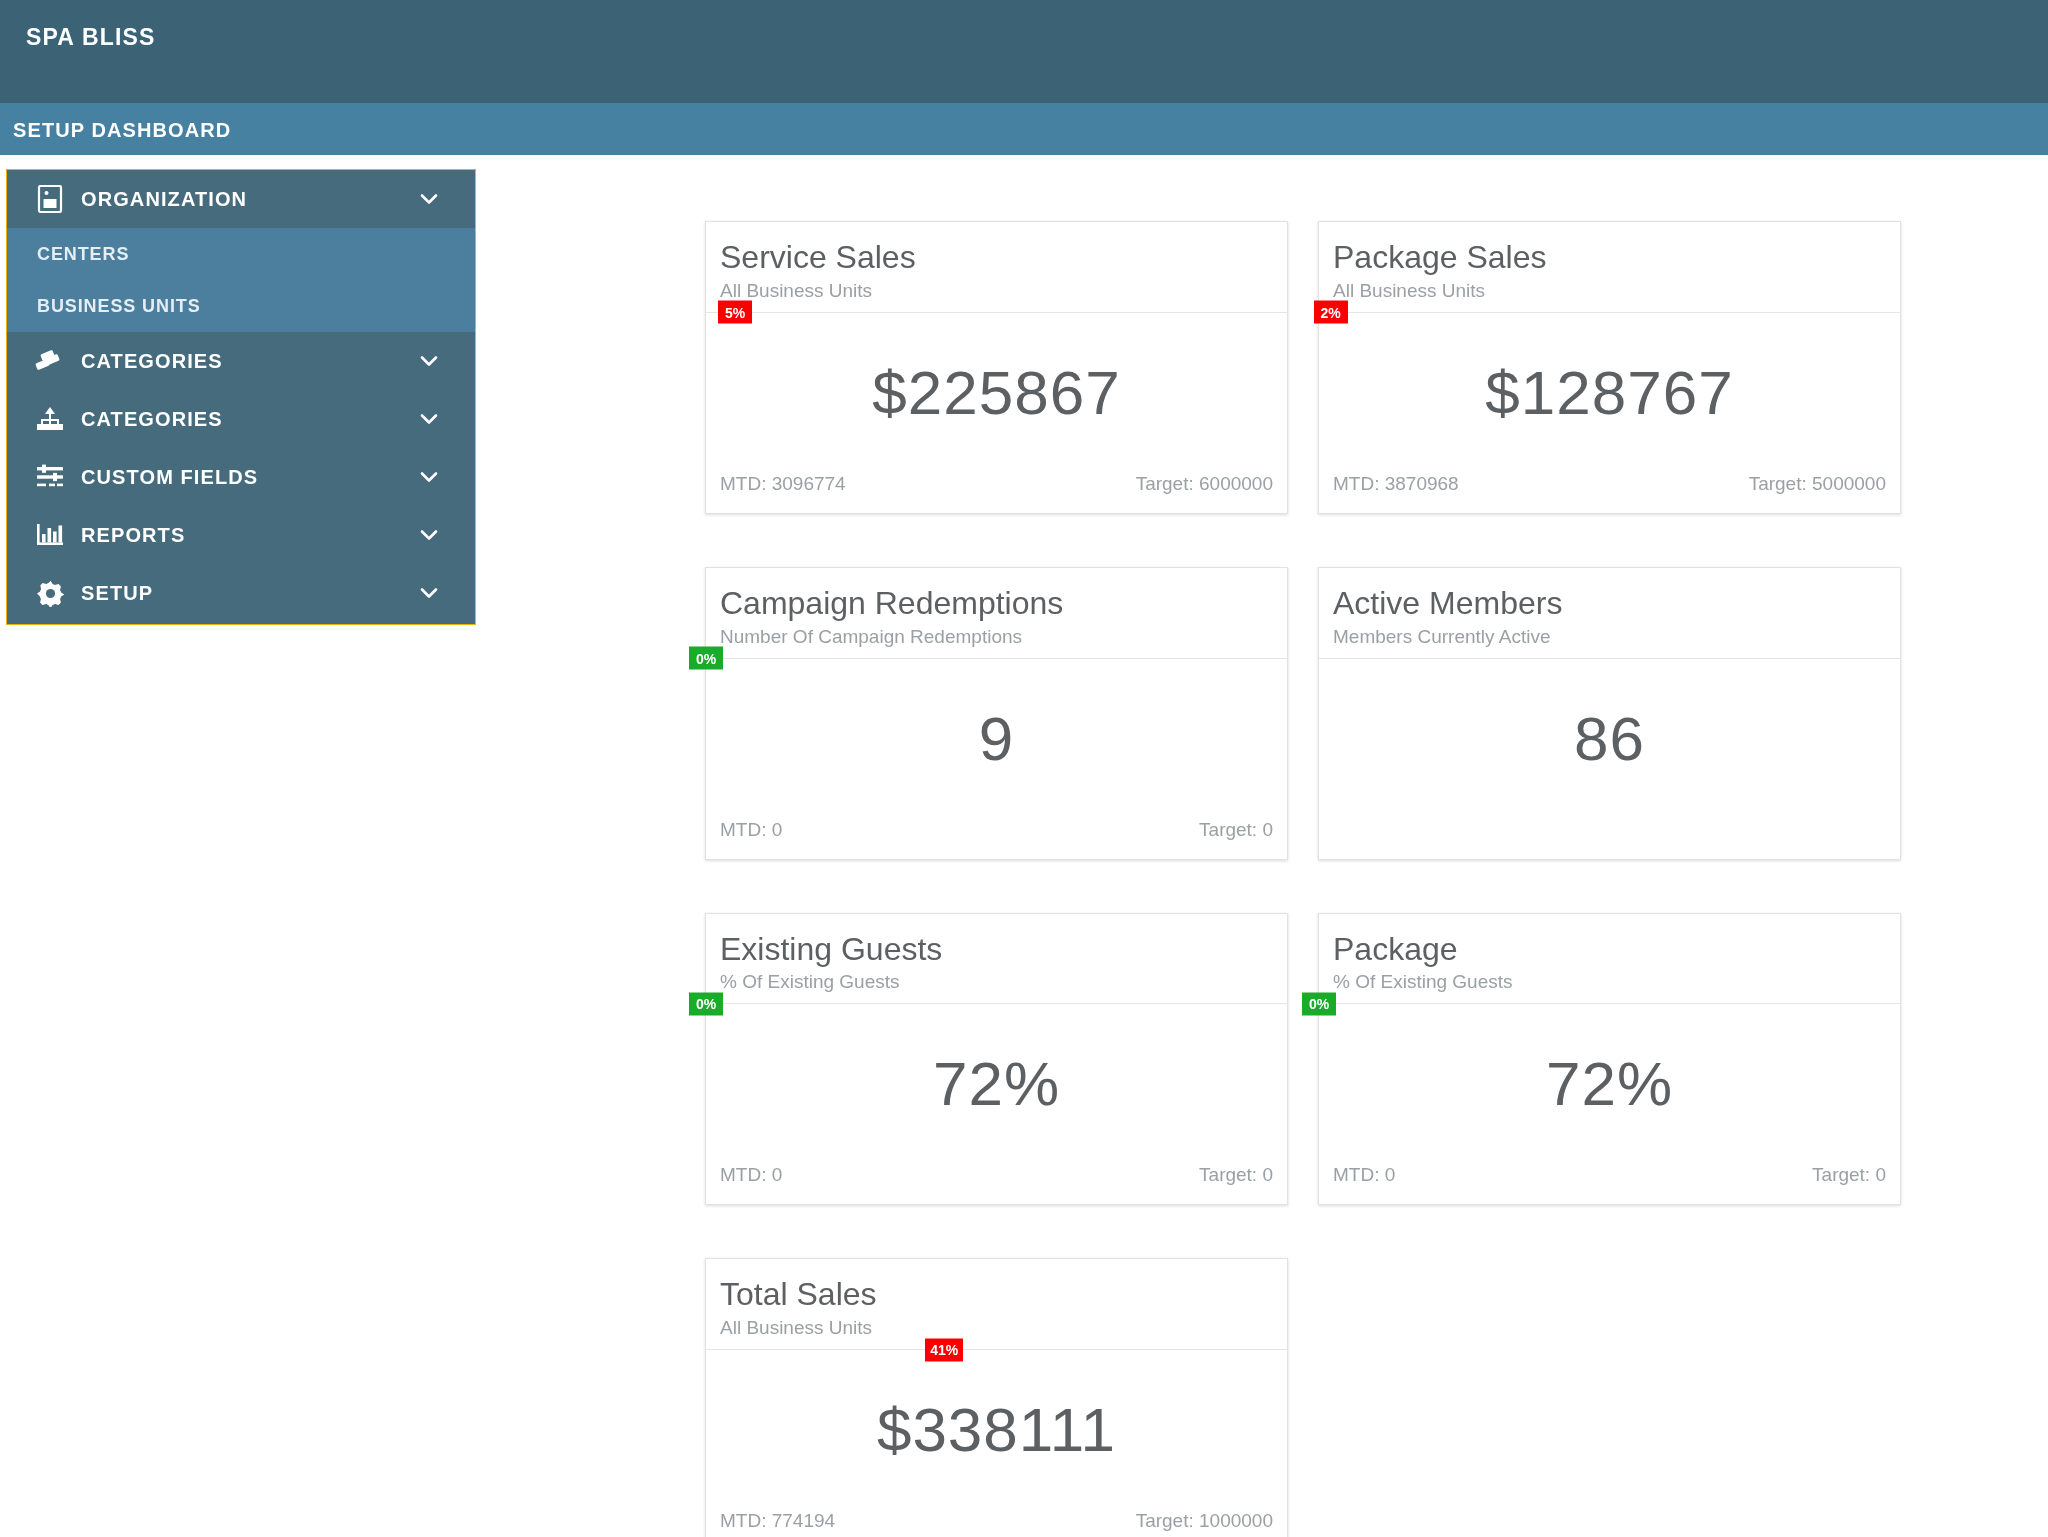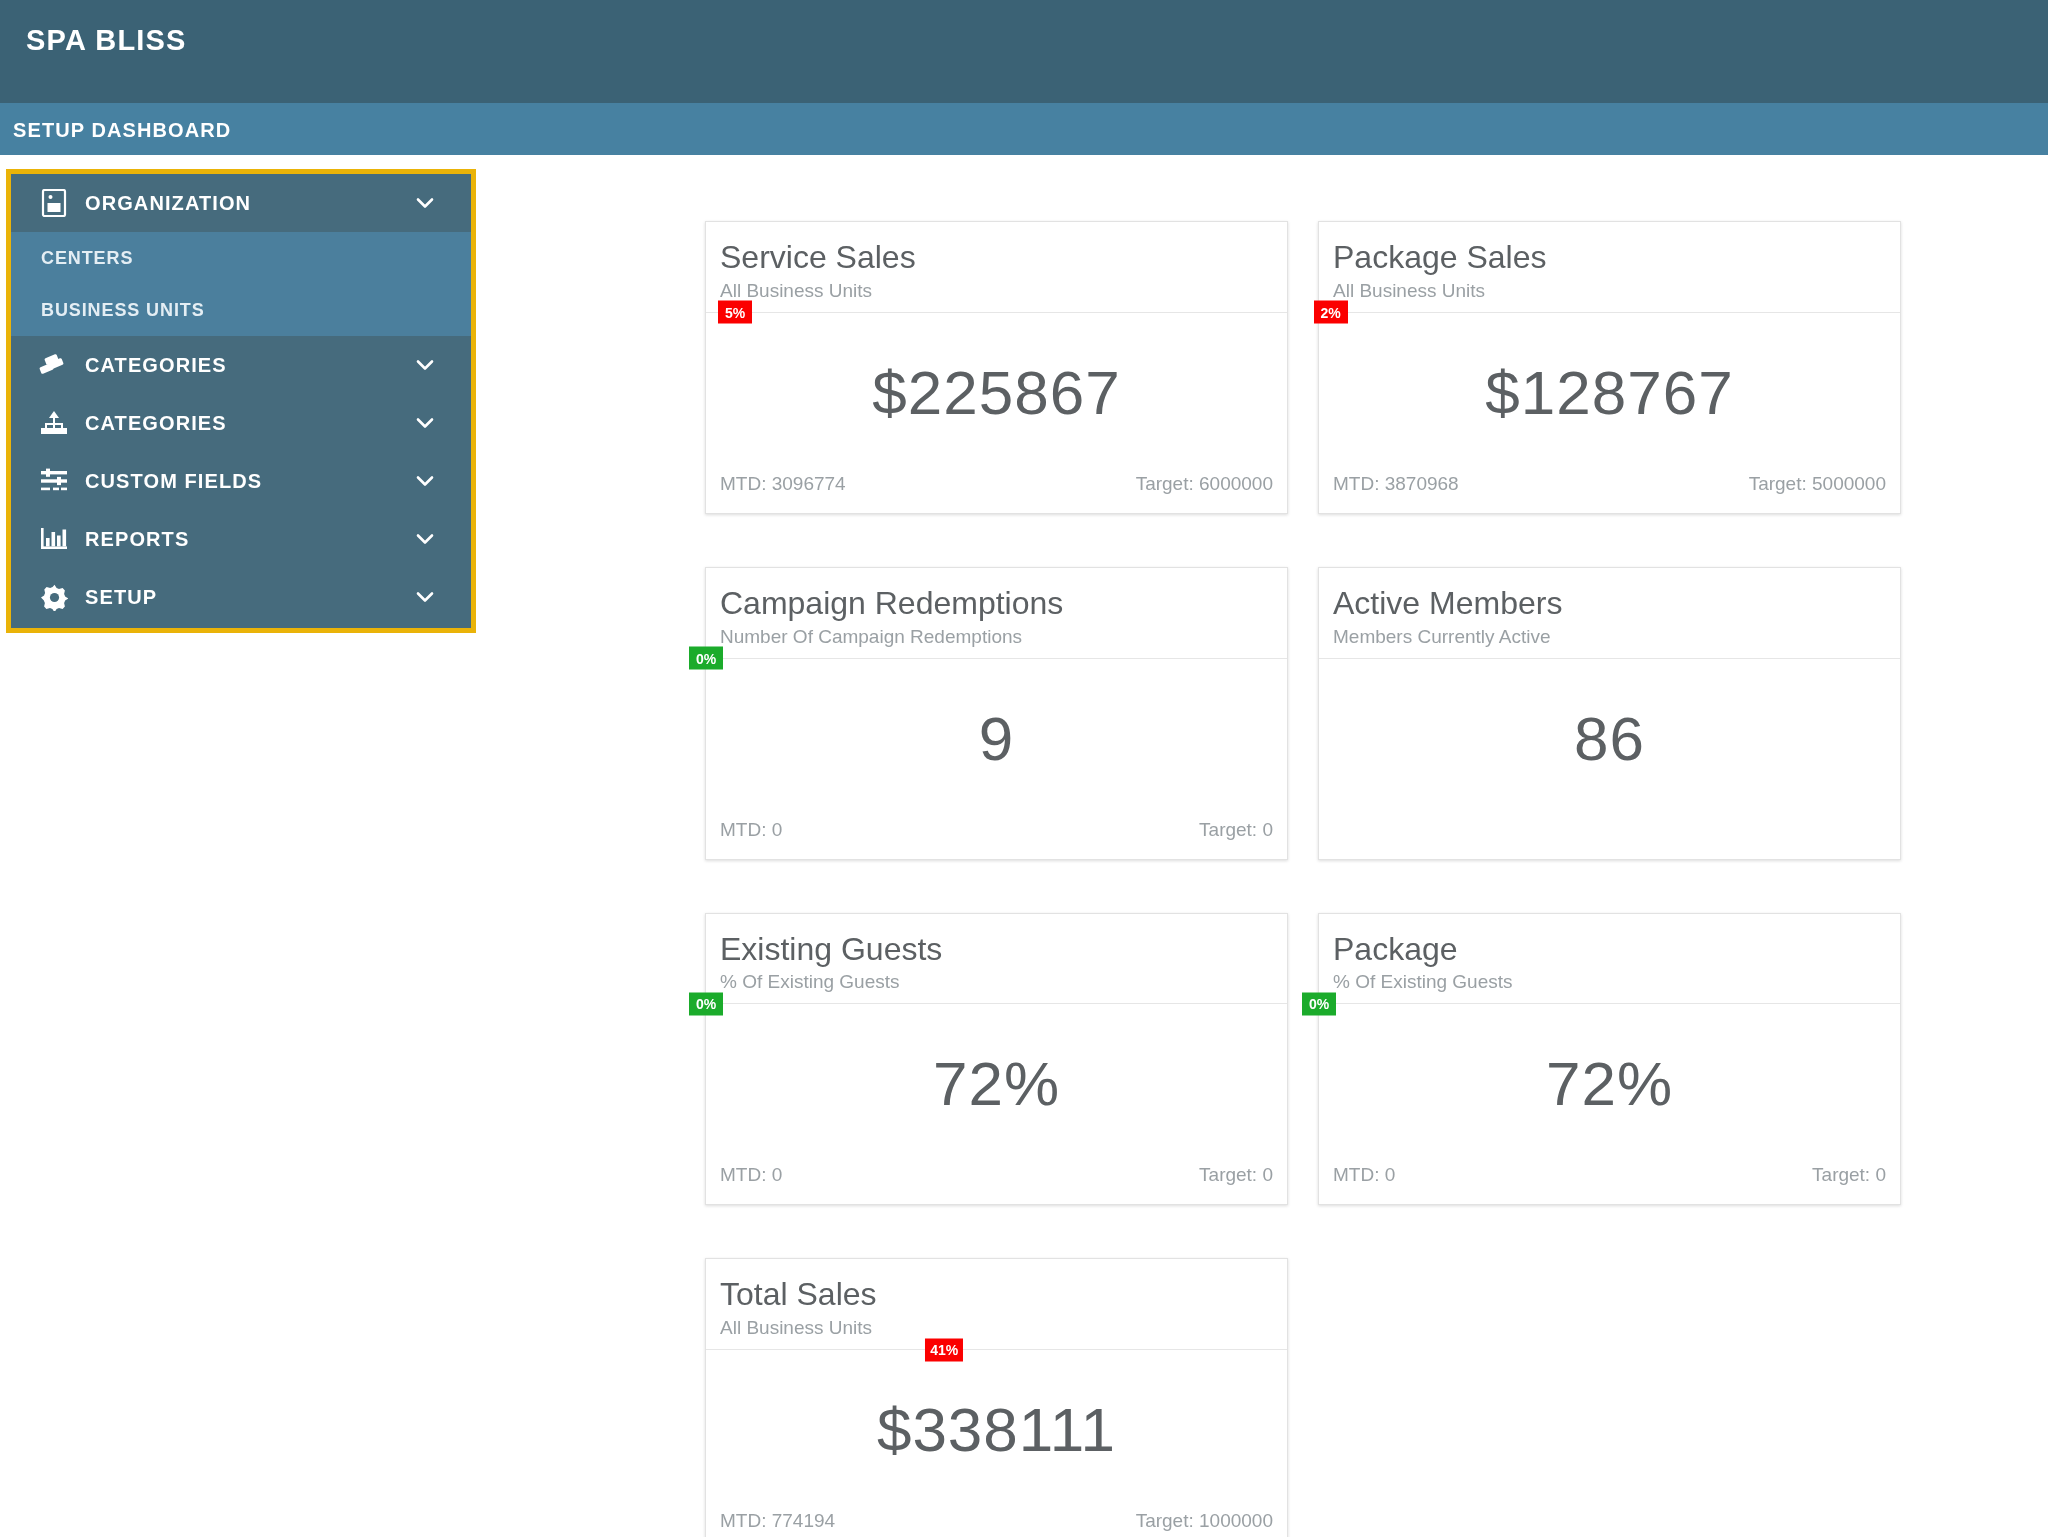--- a/index.html
+++ b/index.html
@@ -17,21 +17,21 @@
     position: absolute;
     top: 0; left: 0;
     width: 2048px;
     height: 103px;
     background: #3b6275;
   }
   .brand-title {
     position: absolute;
     left: 26px;
     top: 24px;
-    font-size: 29px;
+    font-size: 23px;
     font-weight: bold;
     letter-spacing: 1.2px;
     color: #ffffff;
   }
 
   
   .sub-bar {
     position: absolute;
     top: 103px; left: 0;
     width: 2048px;
@@ -57,21 +57,21 @@
     background: #ffffff;
   }
 
   
   .sidebar {
     position: absolute;
     left: 6px;
     top: 14px;
     width: 470px;
     background: #466b7d;
-    border: 5px solid #eab308;
+    border: 1px solid #eab308;
     padding-bottom: 2px;
   }
   .nav-group {
     position: relative;
     height: 58px;
     display: flex;
     align-items: center;
     padding-left: 28px;
     cursor: pointer;
   }

